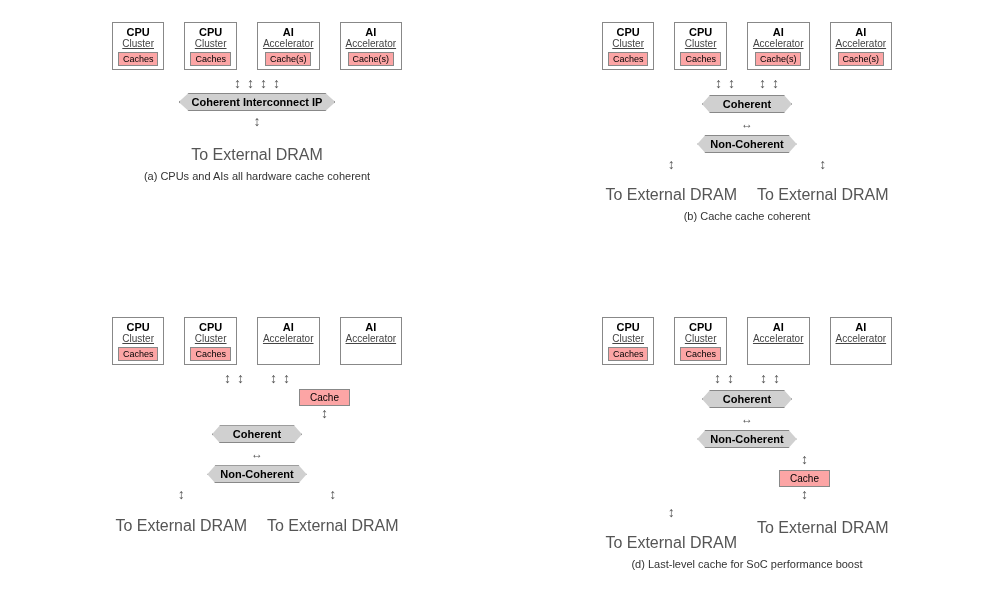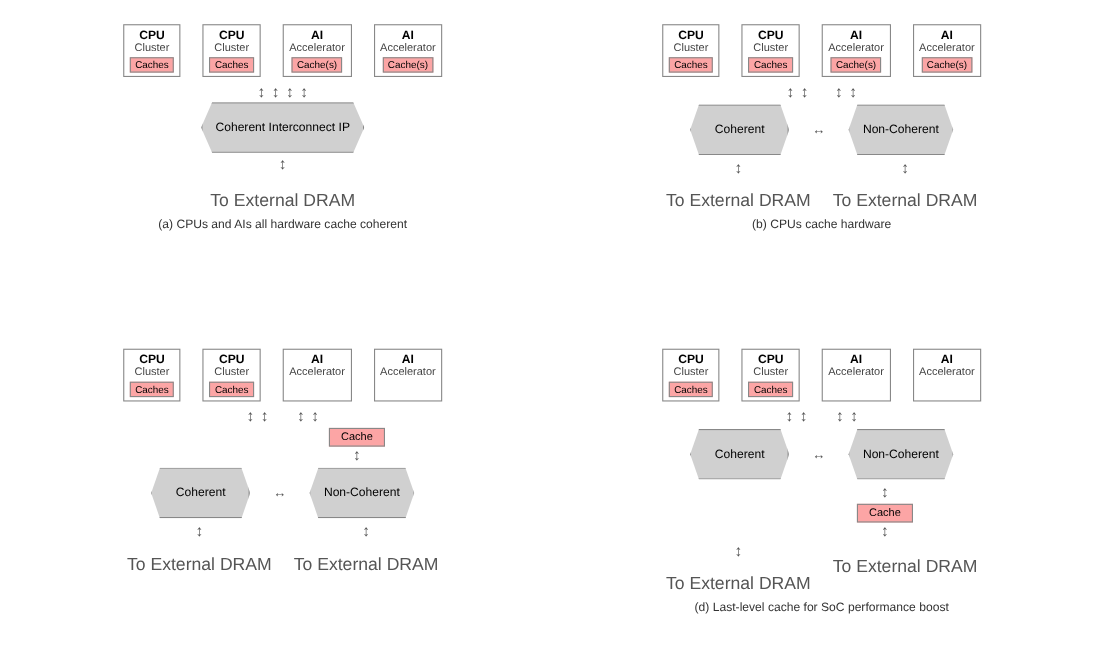--- a/index.html
+++ b/index.html
@@ -47,50 +47,51 @@
       min-width: 52px;
       background: #fff;
     }
     .cluster-box .type {
       font-weight: bold;
       font-size: 11px;
     }
     .cluster-box .subtype {
       font-size: 10px;
       color: #444;
+      text-decoration: underline;
     }
     .cache-box {
       border: 1px solid #888;
       font-size: 9px;
       padding: 1px 4px;
       margin-top: 3px;
       background: #fca5a5;
       display: inline-block;
     }
     
     .banner {
       background: #d0d0d0;
       border: 1px solid #888;
-      padding: 16px 12px;
+      padding: 2px 12px;
       text-align: center;
       font-size: 11px;
-      font-weight: normal;
+      font-weight: bold;
       position: relative;
       clip-path: polygon(10px 0%, calc(100% - 10px) 0%, 100% 50%, calc(100% - 10px) 100%, 10px 100%, 0% 50%);
       min-width: 140px;
     }
     .banner-sm {
       min-width: 90px;
       clip-path: polygon(8px 0%, calc(100% - 8px) 0%, 100% 50%, calc(100% - 8px) 100%, 8px 100%, 0% 50%);
     }
     .interconnect-row {
       display: flex;
-      flex-direction: row;
-      align-items: center;
-      gap: 19px;
+      flex-direction: column;
+      align-items: center;
+      gap: 4px;
       margin: 2px 0;
     }
     .dram-label {
       font-size: 16px;
       color: #555;
       margin-top: 14px;
       text-align: right;
     }
     .dram-row {
       display: flex;
@@ -201,21 +202,21 @@
     <div class="dram-row">
       <div class="col-group">
         <span class="arrow-symbol">↕</span>
         <div class="dram-label">To External DRAM</div>
       </div>
       <div class="col-group">
         <span class="arrow-symbol">↕</span>
         <div class="dram-label">To External DRAM</div>
       </div>
     </div>
-    <div class="caption">(b) CPUs cache hardware</div>
+    <div class="caption">(b) Cache cache coherent</div>
   </div>
 
   <div class="diagram">
     <div class="clusters-row">
       <div class="cluster-box">
         <div class="type">CPU</div>
         <div class="subtype">Cluster</div>
         <div class="cache-box">Caches</div>
       </div>
       <div class="cluster-box">

